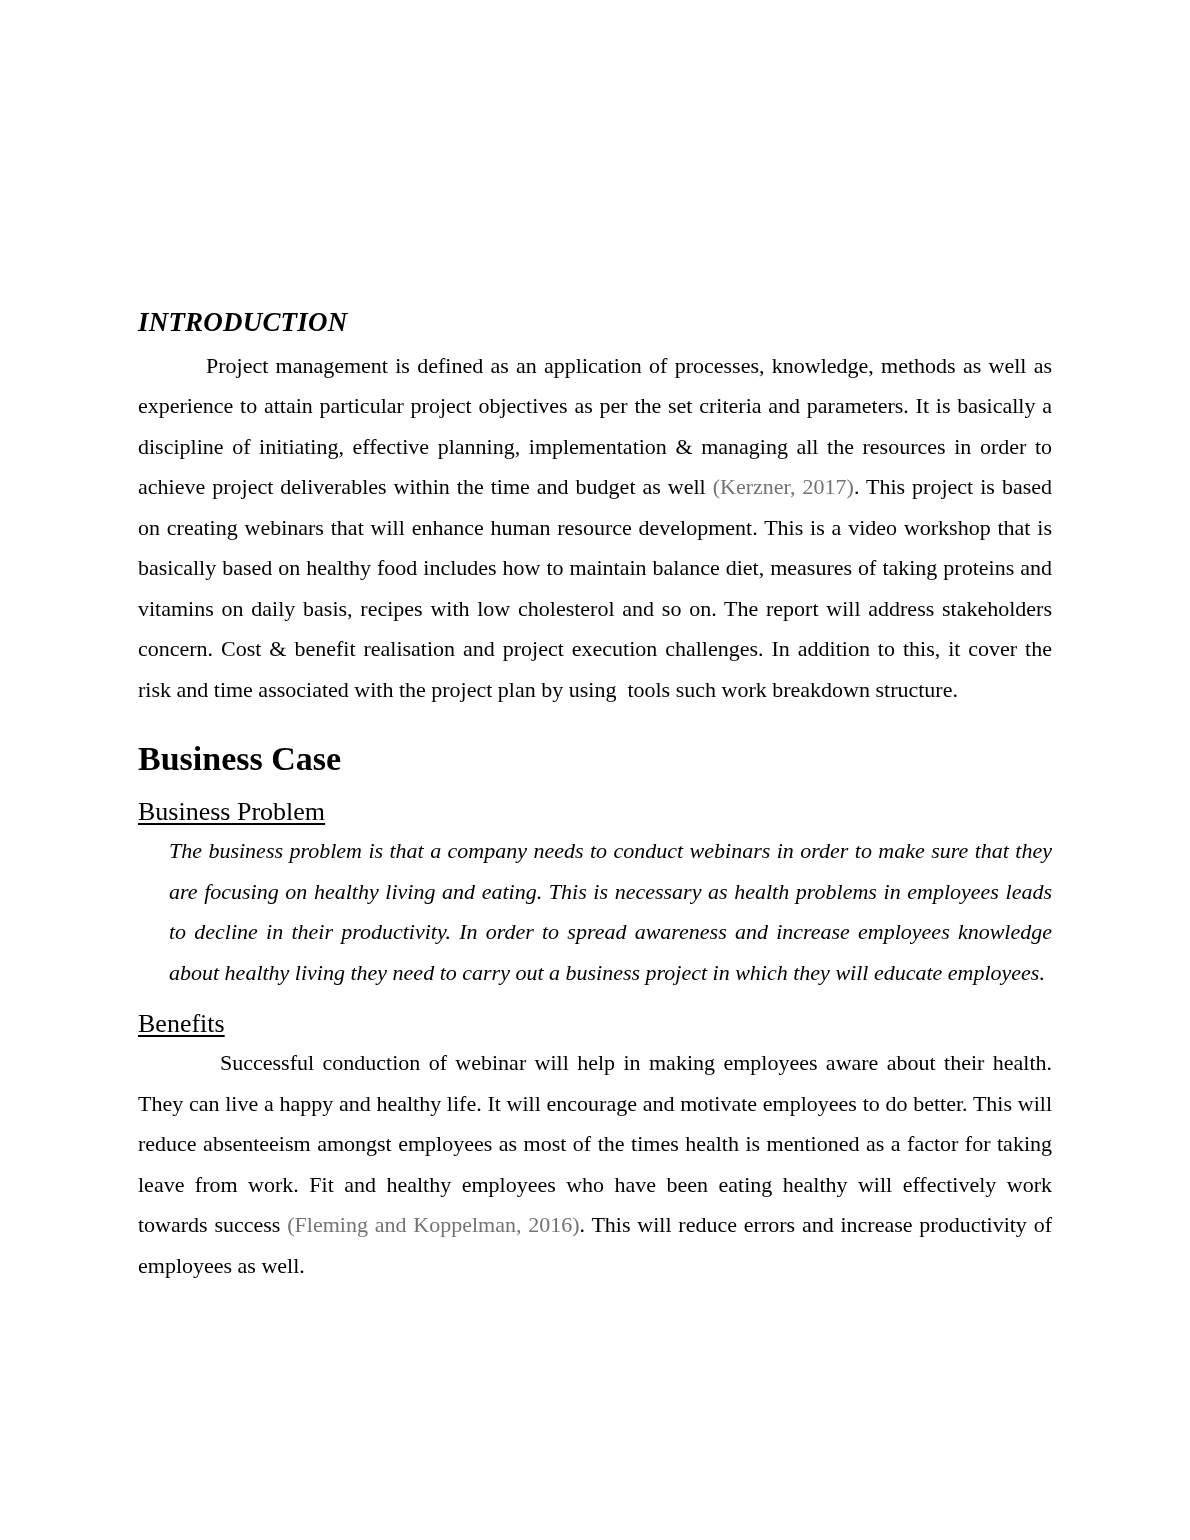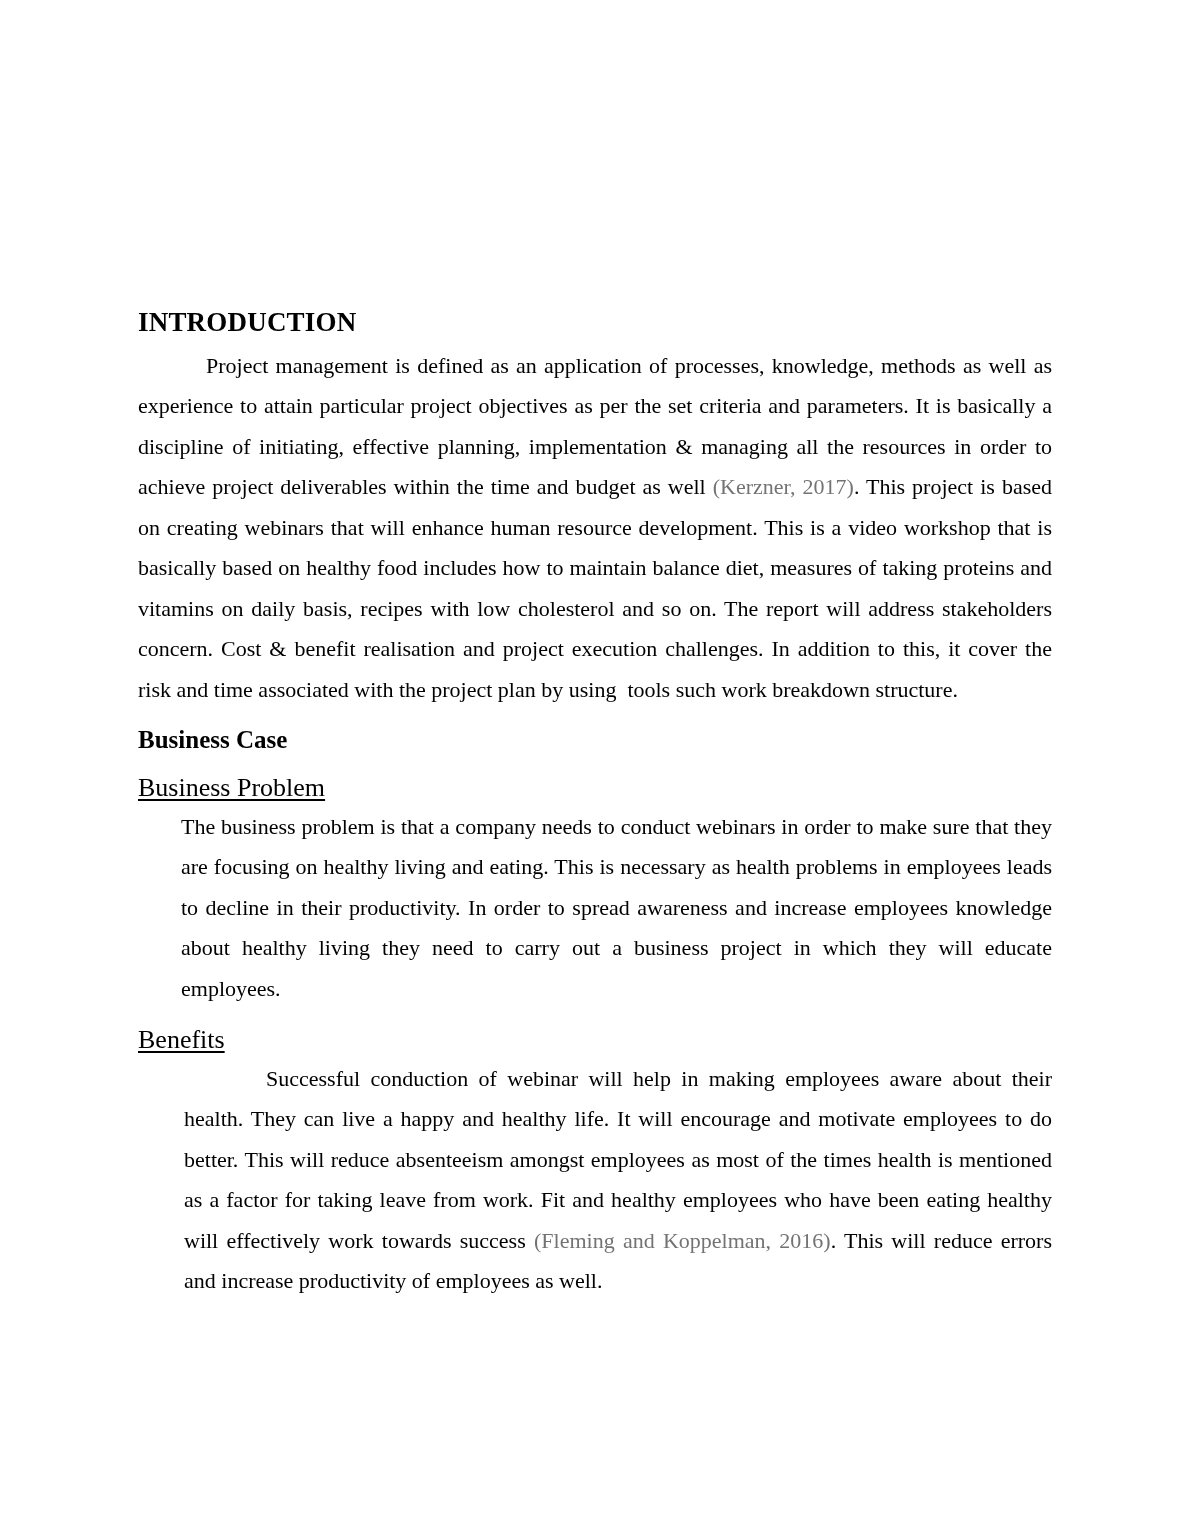--- a/index.html
+++ b/index.html
@@ -26,26 +26,27 @@
     top: 306px;
     width: 914px;
   }
 
   h1.doc-heading {
     font-size: 27px;
     font-weight: bold;
     margin: 0 0 6px 0;
     line-height: 1.25;
     letter-spacing: 0.2px;
+    font-style: italic;
   }
 
   h2.section-heading {
-    font-size: 25px;
+    font-size: 34px;
     font-weight: bold;
-    margin: 14px 0 4px 0;
+    margin: 27px 0 4px 0;
     line-height: 1.3;
   }
 
   h3.sub-heading {
     font-size: 26px;
     font-weight: normal;
     text-decoration: underline;
     text-underline-offset: 3px;
     margin: 14px 0 2px 0;
     line-height: 1.3;
@@ -59,26 +60,26 @@
     margin: 0;
     white-space: pre-wrap;
   }
 
   p.indent-first {
     text-indent: 68px;
   }
 
   p.indent-first-lg {
     text-indent: 82px;
-    margin-left: 46px;
   }
 
   p.block-indent {
-    margin-left: 43px;
+    margin-left: 31px;
     text-align: justify;
+    font-style: italic;
   }
 
   .cite {
     color: #737373;
   }
 </style>
 </head>
 <body>
 
 <div class="page">

